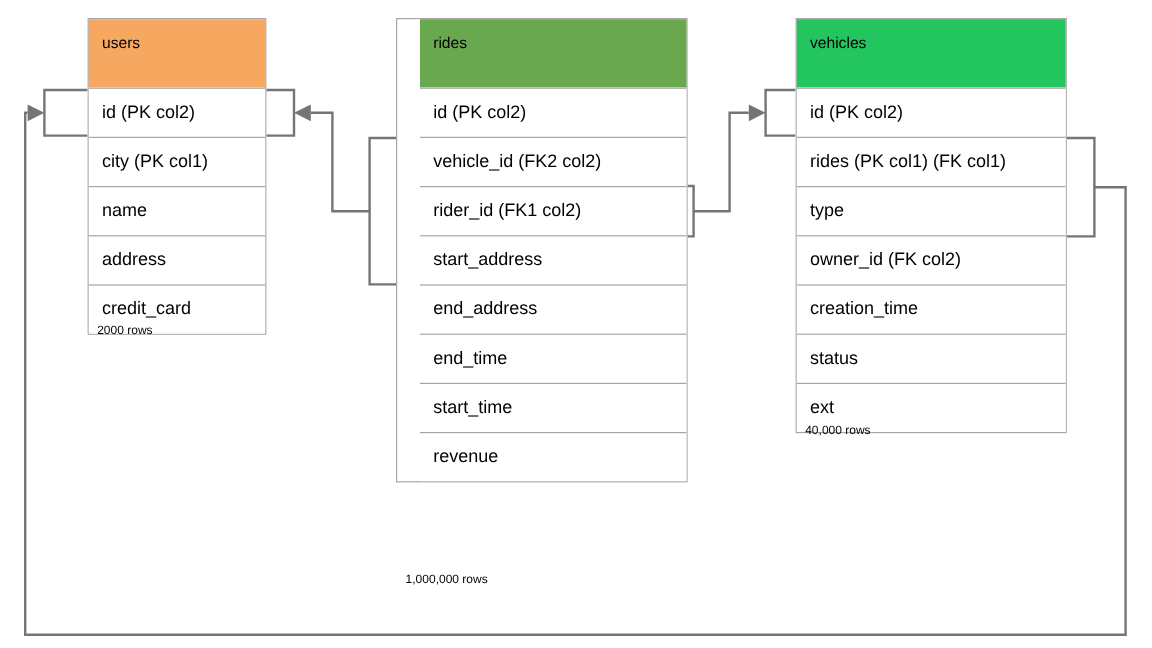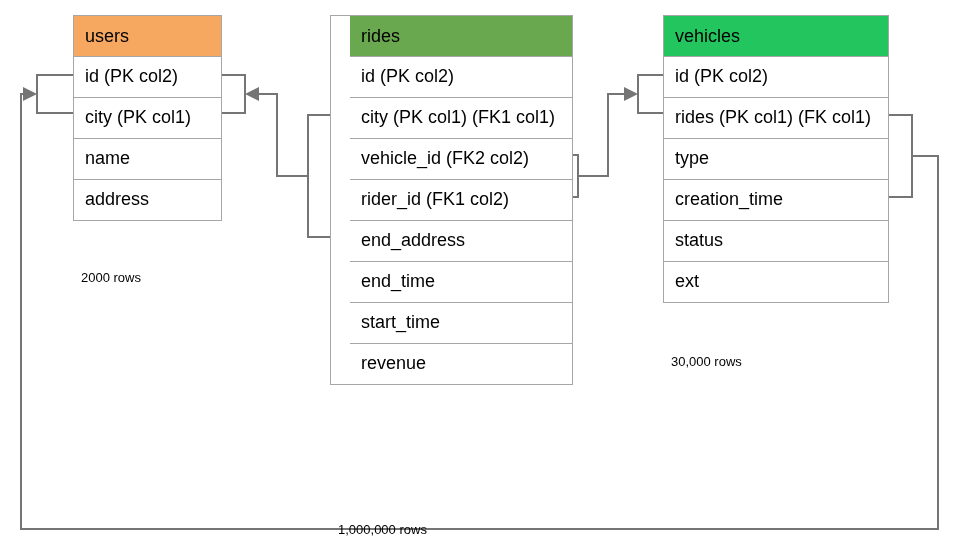--- a/index.html
+++ b/index.html
@@ -19,43 +19,43 @@
   svg.connectors polygon{fill:var(--connector);stroke:none;}
 
   .dbtable{
     position:absolute;
     background:#fff;
     border:1.5px solid var(--tborder);
     box-sizing:content-box;
     z-index:2;
   }
   .thead{
-    height:40px;line-height:40px;
+    height:57px;line-height:40px;
     padding:0 11px;
-    font-size:18px;
+    font-size:13px;
   }
   .trow{
     height:41px;line-height:39.5px;
     padding:0 11px;
-    font-size:18px;
+    font-size:15px;
     border-top:1.5px solid var(--tborder);
     background:#fff;
     box-sizing:border-box;
     white-space:nowrap;
     overflow:hidden;
   }
   .t-users{left:73px;top:15px;width:147px;}
   .t-rides{left:330px;top:15px;width:222px;padding-left:19px;}
   .t-vehicles{left:663px;top:15px;width:224px;}
 
   .caption{
-    position:absolute;font-size:13px;color:#000;z-index:2;
+    position:absolute;font-size:10px;color:#000;z-index:2;
   }
   .cap-users{left:81px;top:270px;}
-  .cap-rides{left:338px;top:478px;margin-top:44px;}
+  .cap-rides{left:338px;top:478px;}
   .cap-vehicles{left:671px;top:354px;}
 </style>
 </head>
 <body>
 
 <div class="canvas">
 
   <svg class="connectors" viewBox="0 0 960 540">
 
     <path d="M220,75 H245 V113 H220"></path>
@@ -73,40 +73,42 @@
     <path d="M73,75 H37 V113 H73"></path>
     <polygon points="37,94 23,87 23,101"></polygon>
   </svg>
 
   <div class="dbtable t-users">
     <div class="thead" style="background-color: rgb(246, 168, 97);">users</div>
     <div class="trow">id (PK col2)</div>
     <div class="trow">city (PK col1)</div>
     <div class="trow">name</div>
     <div class="trow">address</div>
+    <div class="trow">credit_card</div>
   </div>
   <div class="caption cap-users">2000 rows</div>
 
   <div class="dbtable t-rides">
     <div class="thead" style="background-color: rgb(106, 168, 79);">rides</div>
     <div class="trow">id (PK col2)</div>
-    <div class="trow">city (PK col1) (FK1 col1)</div>
     <div class="trow">vehicle_id (FK2 col2)</div>
     <div class="trow">rider_id (FK1 col2)</div>
+    <div class="trow">start_address</div>
     <div class="trow">end_address</div>
     <div class="trow">end_time</div>
     <div class="trow">start_time</div>
     <div class="trow">revenue</div>
   </div>
   <div class="caption cap-rides">1,000,000 rows</div>
 
   <div class="dbtable t-vehicles">
     <div class="thead" style="background-color: #22c55e;">vehicles</div>
     <div class="trow">id (PK col2)</div>
     <div class="trow">rides (PK col1) (FK col1)</div>
     <div class="trow">type</div>
+    <div class="trow">owner_id (FK col2)</div>
     <div class="trow">creation_time</div>
     <div class="trow">status</div>
     <div class="trow">ext</div>
   </div>
-  <div class="caption cap-vehicles">30,000 rows</div>
+  <div class="caption cap-vehicles">40,000 rows</div>
 
 </div>
 
 </body></html>

